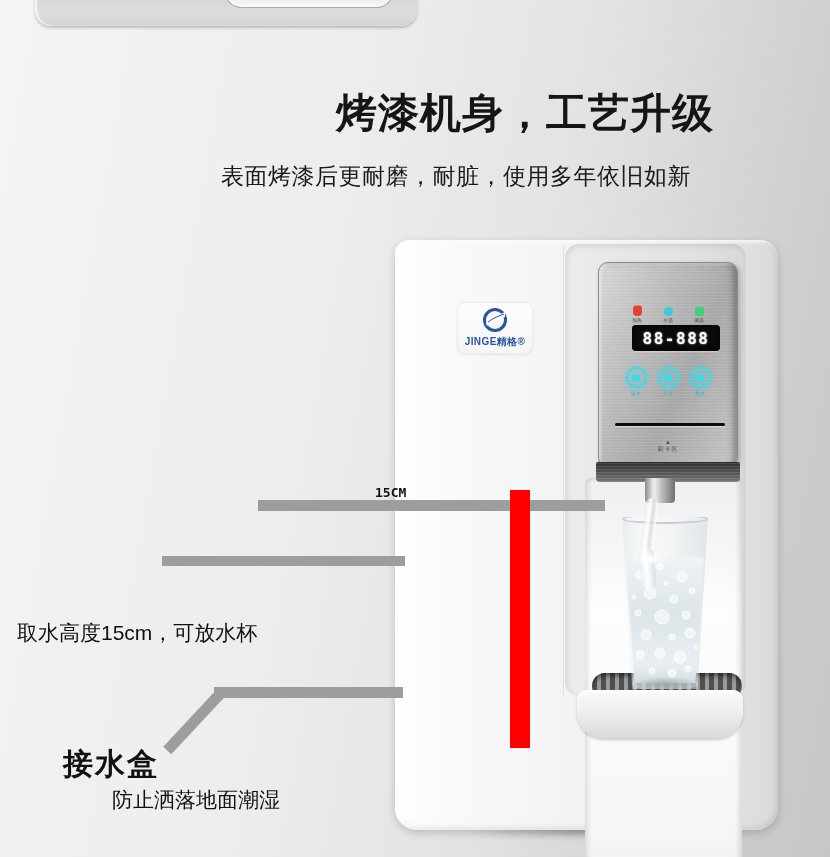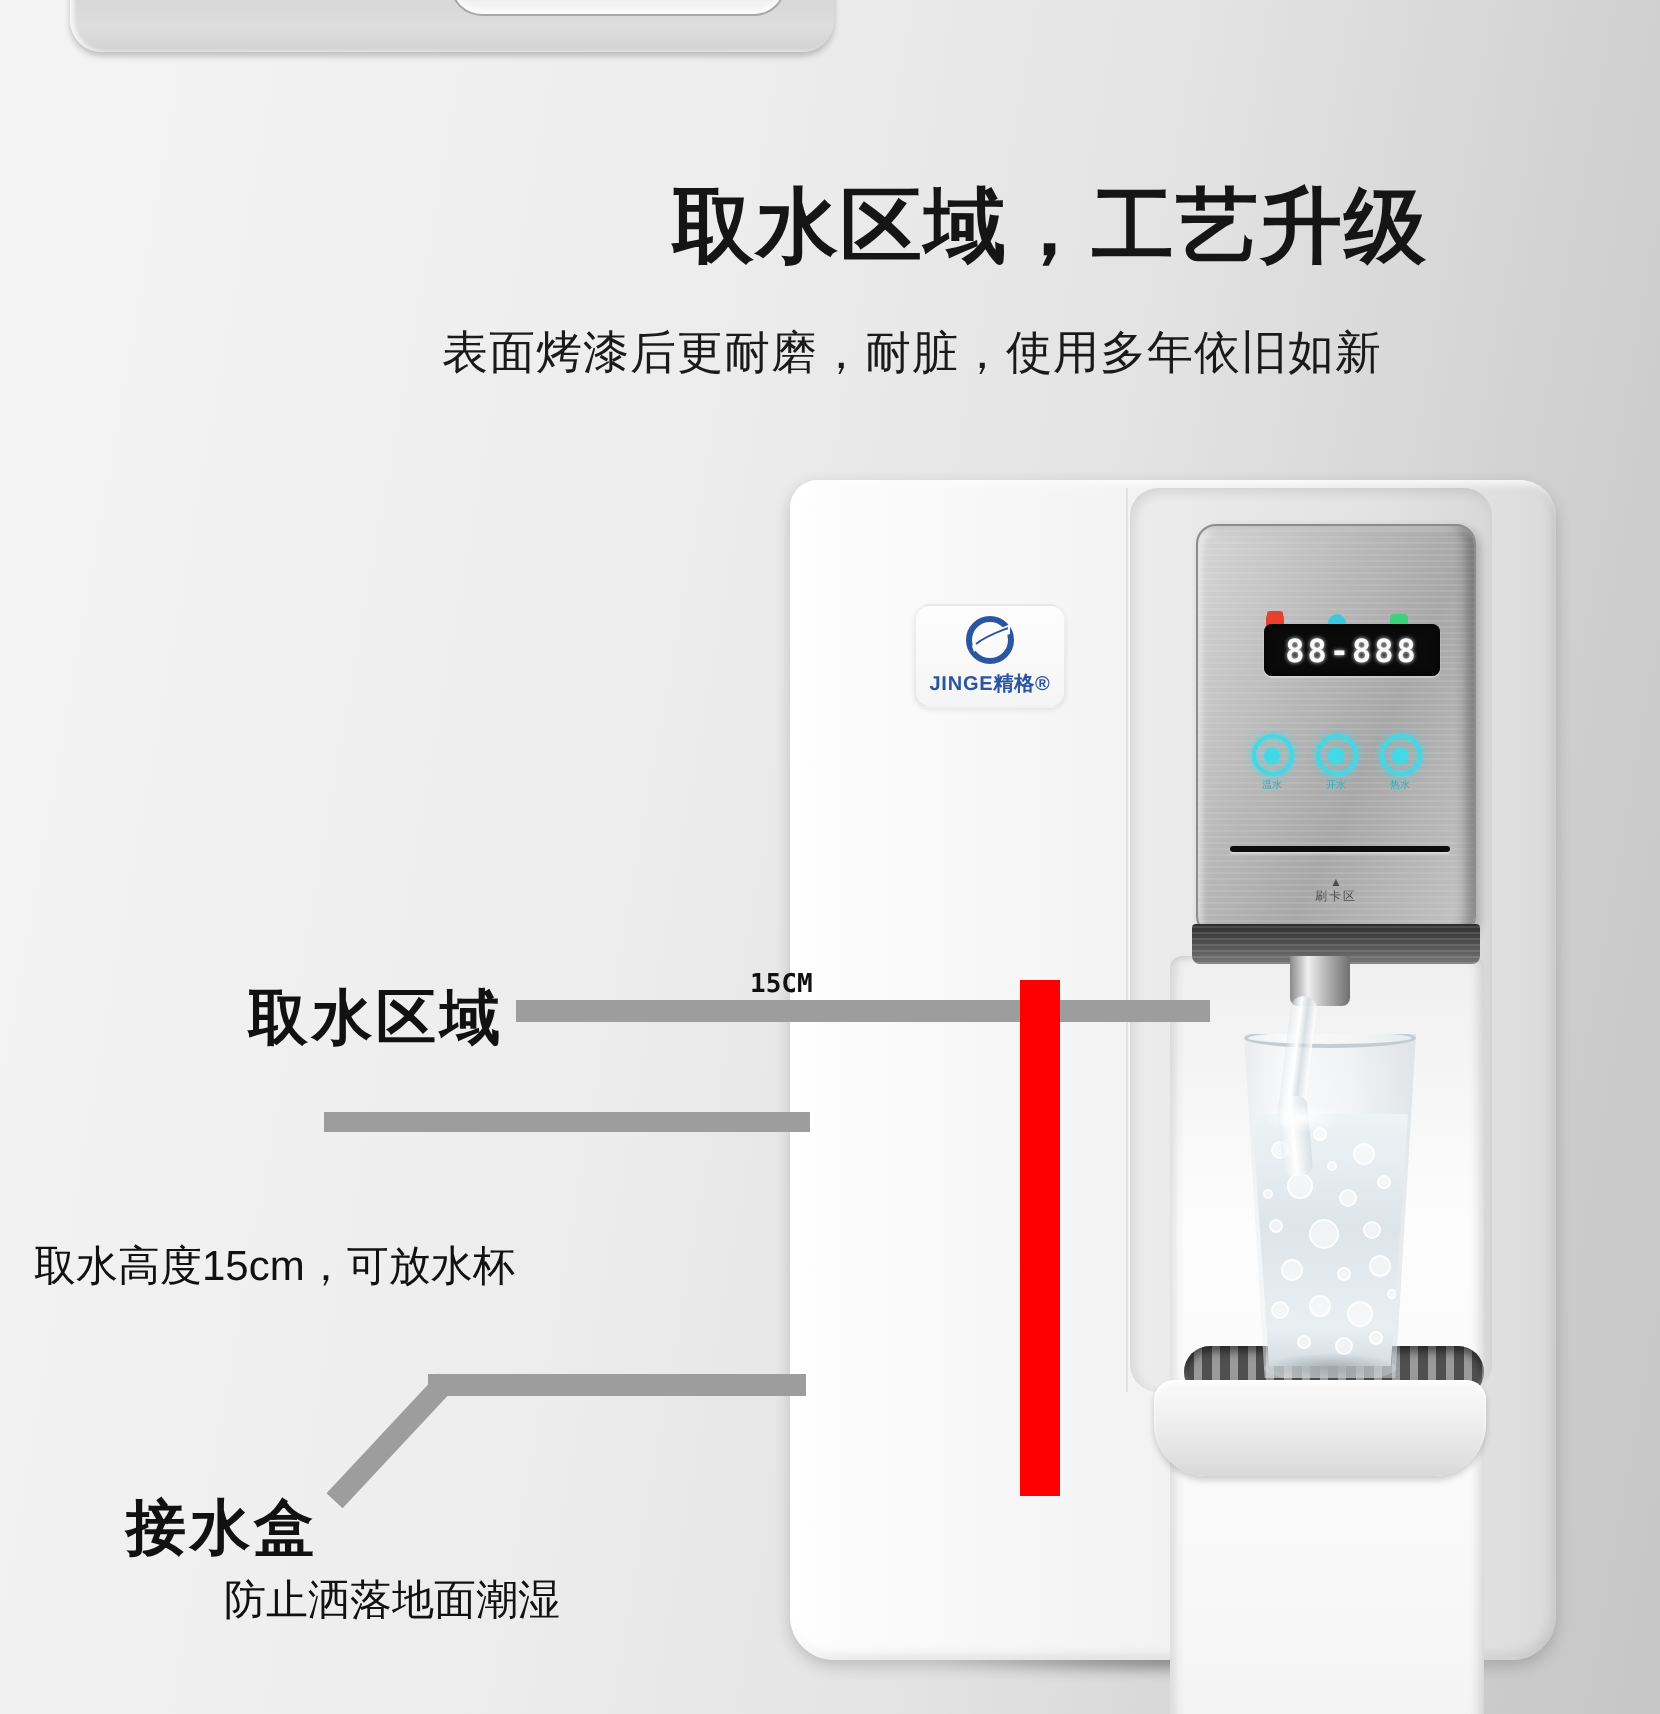--- a/index.html
+++ b/index.html
@@ -80,21 +80,21 @@
     box-shadow:inset -4px 0 6px rgba(0,0,0,.30), inset 2px 2px 3px rgba(255,255,255,.55), 2px 2px 5px rgba(0,0,0,.22);
   }
   .ind-row{position:absolute;left:0;top:44px;width:100%;display:flex;justify-content:center;gap:17px;}
   .ind{display:flex;flex-direction:column;align-items:center;gap:2px;width:14px;}
   .ind .glyph{width:9px;height:9px;border-radius:3px;}
   .ind .glyph.heat{background:#e8402f;border-radius:2px 2px 4px 4px;box-shadow:0 -2px 0 -0.5px #e8402f;}
   .ind .glyph.temp{background:#3cc8df;border-radius:50%;}
   .ind .glyph.keep{background:#3ed07a;border-radius:2px;}
   .ind .ind-label{font-size:5px;color:#4a4a4a;line-height:5px;white-space:nowrap;}
   .display{
-    position:absolute;left:33px;top:49px;width:88px;height:26px;
+    position:absolute;left:33px;top:62px;width:88px;height:26px;
     background:#0a0a0a;border-radius:4px;
     display:flex;align-items:center;justify-content:center;
     box-shadow:inset 0 0 4px #000, 0 1px 1px rgba(255,255,255,.4);
   }
   .display .digits{
     font-family:"DejaVu Sans Mono",monospace;font-weight:700;font-size:16px;color:#fafafa;
     letter-spacing:1.5px;text-shadow:0 0 2px rgba(255,255,255,.9);
   }
   .btn-row{position:absolute;left:0;top:104px;width:100%;display:flex;justify-content:center;gap:8px;}
   .tbtn{display:flex;flex-direction:column;align-items:center;gap:3px;width:24px;}
@@ -190,21 +190,21 @@
 </style>
 </head>
 <body>
 
 <div id="canvas">
 
   <div class="top-device">
     <div class="inner-tray"></div>
   </div>
 
-  <div class="title">取水区域，工艺升级</div>
+  <div class="title">烤漆机身，工艺升级</div>
   <div class="subtitle">表面烤漆后更耐磨，耐脏，使用多年依旧如新</div>
 
   <div class="device-shadow"></div>
 
   <div class="device">
     <div class="crease"></div>
 
     <div class="logo-badge">
       <svg width="26" height="26" viewBox="0 0 26 26">
         <circle cx="13" cy="13" r="10.5" fill="none" stroke="#2a55a0" stroke-width="3"></circle>
@@ -306,19 +306,18 @@
   <div class="stream-a"></div>
   <div class="stream-b"></div>
   <div class="splash"></div>
 
   <div class="line line-1"></div>
   <div class="line line-2"></div>
   <div class="line line-3h"></div>
   <div class="line line-3d"></div>
   <div class="red-bar"></div>
 
-  <div class="label-pickup">取水区域</div>
   <div class="label-15cm">15CM</div>
   <div class="note-pickup">取水高度15cm，可放水杯</div>
   <div class="label-tray">接水盒</div>
   <div class="note-tray">防止洒落地面潮湿</div>
 
 </div>
 
 </body></html>

